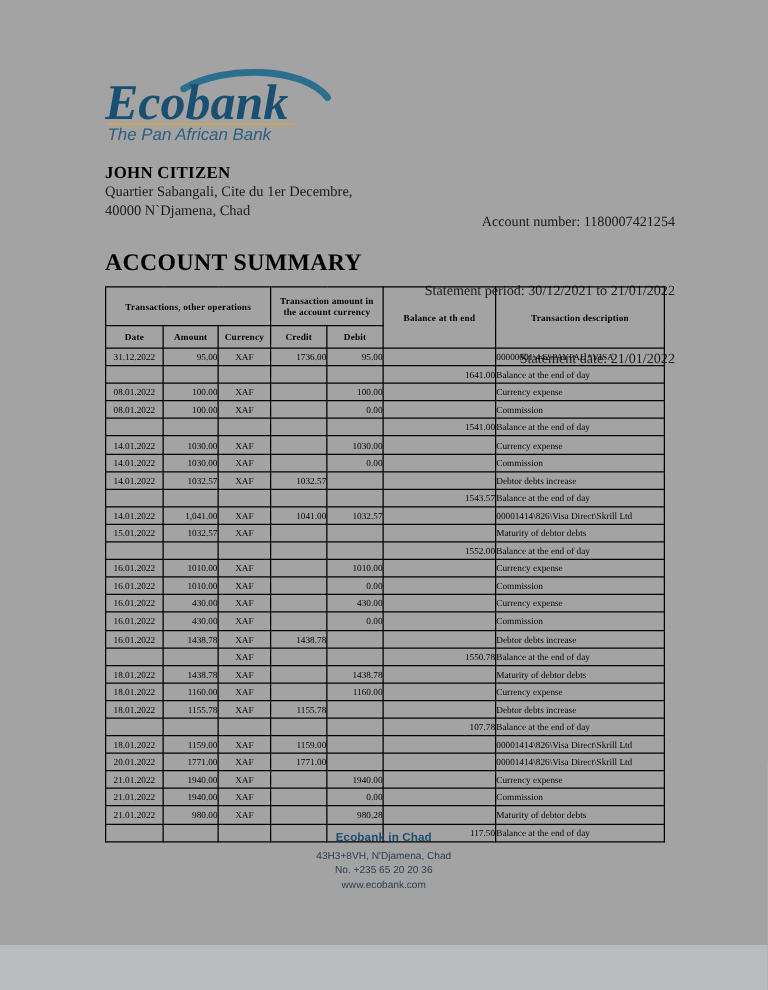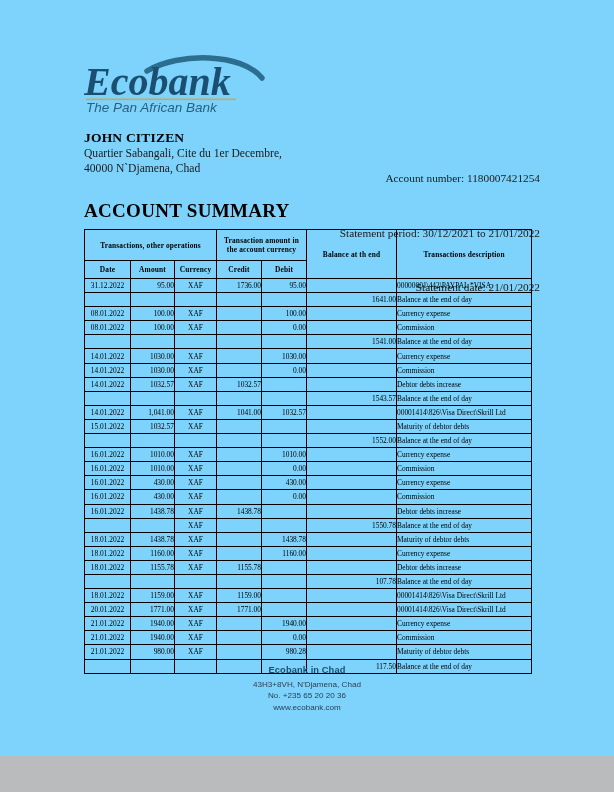--- a/index.html
+++ b/index.html
@@ -11,21 +11,21 @@
     height: 792px;
     background: #b9bbbd;
     font-family: "Liberation Serif", serif;
     overflow: hidden;
   }
   .page {
     position: absolute;
     left: 0; top: 0;
     width: 614px;
     height: 756px;
-    background: #7dd3fc;
+    background: #a3a3a3;
   }
   .page-shadow {
     position: absolute;
     left: 0; top: 756px;
     width: 614px; height: 36px;
     background: #b9bbbd;
   }
 
   
   .logo-block {
@@ -180,21 +180,21 @@
         <col style="width:45px">
         <col style="width:45px">
         <col style="width:90px">
         <col style="width:135px">
       </colgroup>
       <thead>
         <tr>
           <th class="th-top" colspan="3">Transactions, other operations</th>
           <th class="th-top" colspan="2">Transaction amount in the account currency</th>
           <th class="th-top" rowspan="2">Balance at th end</th>
-          <th class="th-top" rowspan="2">Transactions description</th>
+          <th class="th-top" rowspan="2">Transaction description</th>
         </tr>
         <tr>
           <th class="th-sub">Date</th>
           <th class="th-sub">Amount</th>
           <th class="th-sub">Currency</th>
           <th class="th-sub">Credit</th>
           <th class="th-sub">Debit</th>
         </tr>
       </thead>
       <tbody id="stmt-body">

